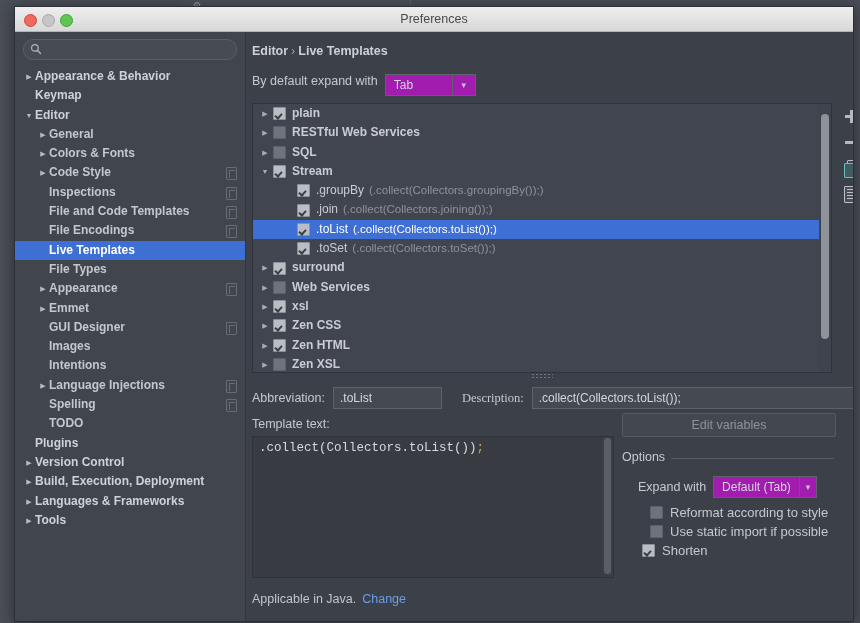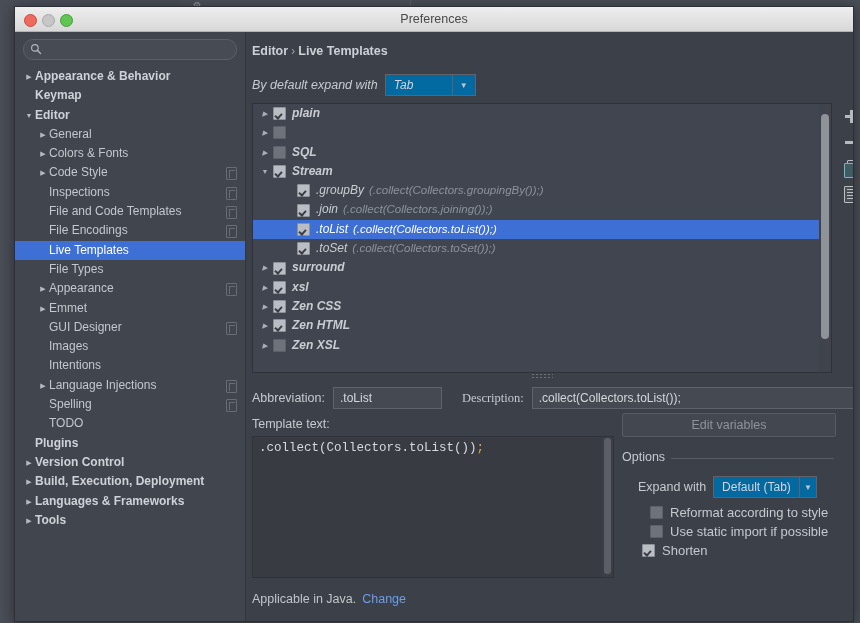--- a/index.html
+++ b/index.html
@@ -68,57 +68,57 @@
   .trow{
     height:19.3px;line-height:19.3px;display:flex;align-items:center;
     position:relative;padding-right:6px;white-space:nowrap;
   }
   .trow.sel{background:#3d6fd4;}
   .trow.sel .tlabel{color:#ffffff;}
   .twist{
     width:12px;flex:0 0 12px;text-align:center;font-size:7px;color:#b6bac1;
   }
   .twist.none{color:transparent;}
-  .tlabel{font-size:12px;color:#c3c7ce;}
+  .tlabel{font-size:12px;color:#c3c7ce;font-weight:bold;}
   .tlabel.bold{font-weight:bold;color:#ced2d8;}
   .copyicon{
     position:absolute;right:8px;top:4px;width:9px;height:11px;
     border:1px solid #787d86;border-radius:1px;opacity:.7;
   }
   .copyicon:after{
     content:"";position:absolute;left:2px;top:2px;right:1px;bottom:1px;
     border-left:1px solid #787d86;border-top:1px solid #787d86;
   }
 
   
   #main{flex:1;position:relative;background:#3c4049;}
   #breadcrumb{position:absolute;left:6px;top:12px;font-size:12.5px;font-weight:bold;color:#cdd1d7;text-align:center;}
   .crumb-sep{color:#9aa0aa;font-weight:normal;padding:0 3px;}
 
-  #expandrow{position:absolute;left:6px;top:42px;display:flex;align-items:center;font-style:italic;}
+  #expandrow{position:absolute;left:6px;top:42px;display:flex;align-items:flex-start;}
   #expandrow .lbl{font-size:12.5px;color:#c6cad0;margin-right:7px;}
   .combo{
     height:20px;display:flex;align-items:center;border:1px solid #5d626b;
-    background:#0369a1;
+    background:#a21caf;
   }
   .combo .cv{padding:0 8px;font-size:12px;color:#d2d6dc;white-space:nowrap;}
   .combo .carr{
     width:22px;height:100%;border-left:1px solid #5d626b;
     display:flex;align-items:center;justify-content:center;
     font-size:8px;color:#c2c6cc;
   }
   #combo-expand{width:89px;}
   #combo-expand .cv{flex:1;}
 
   
   #listwrap{
     position:absolute;left:6px;top:71px;width:578px;height:268px;
     background:#414550;border:1px solid #2f323a;overflow:hidden;
   }
-  #listinner{position:absolute;left:0;top:0;right:12px;bottom:0;overflow:hidden;font-style:italic;}
+  #listinner{position:absolute;left:0;top:0;right:12px;bottom:0;overflow:hidden;}
   .lrow{
     height:19.3px;line-height:19.3px;display:flex;align-items:center;
     padding-left:4px;white-space:nowrap;position:relative;
   }
   .lrow.sel{background:#3d6fd4;}
   .lw{width:16px;flex:0 0 16px;text-align:center;font-size:7px;color:#a9aeb6;}
   .cb{
     width:11px;height:11px;flex:0 0 11px;margin-right:6px;border-radius:1px;
     background:#b9bdc4;border:1px solid #8d9199;position:relative;
   }
@@ -415,20 +415,21 @@
       <div id="listwrap">
         <div id="listinner">
             <div class="lrow">
               <span class="lw">▶</span>
               <span class="cb on"></span>
               <span class="lname">plain</span>
             </div>
             <div class="lrow">
               <span class="lw">▶</span>
               <span class="cb off"></span>
+              <span class="lname">RESTful Web Services</span>
             </div>
             <div class="lrow">
               <span class="lw">▶</span>
               <span class="cb off"></span>
               <span class="lname">SQL</span>
             </div>
             <div class="lrow">
               <span class="lw">▼</span>
               <span class="cb on"></span>
               <span class="lname">Stream</span>
@@ -450,20 +451,25 @@
             </div>
             <div class="lrow child">
               <span class="cb on"></span>
               <span class="lname">.toSet</span>
               <span class="ldesc">(.collect(Collectors.toSet());)</span>
             </div>
             <div class="lrow">
               <span class="lw">▶</span>
               <span class="cb on"></span>
               <span class="lname">surround</span>
+            </div>
+            <div class="lrow">
+              <span class="lw">▶</span>
+              <span class="cb off"></span>
+              <span class="lname">Web Services</span>
             </div>
             <div class="lrow">
               <span class="lw">▶</span>
               <span class="cb on"></span>
               <span class="lname">xsl</span>
             </div>
             <div class="lrow">
               <span class="lw">▶</span>
               <span class="cb on"></span>
               <span class="lname">Zen CSS</span>

